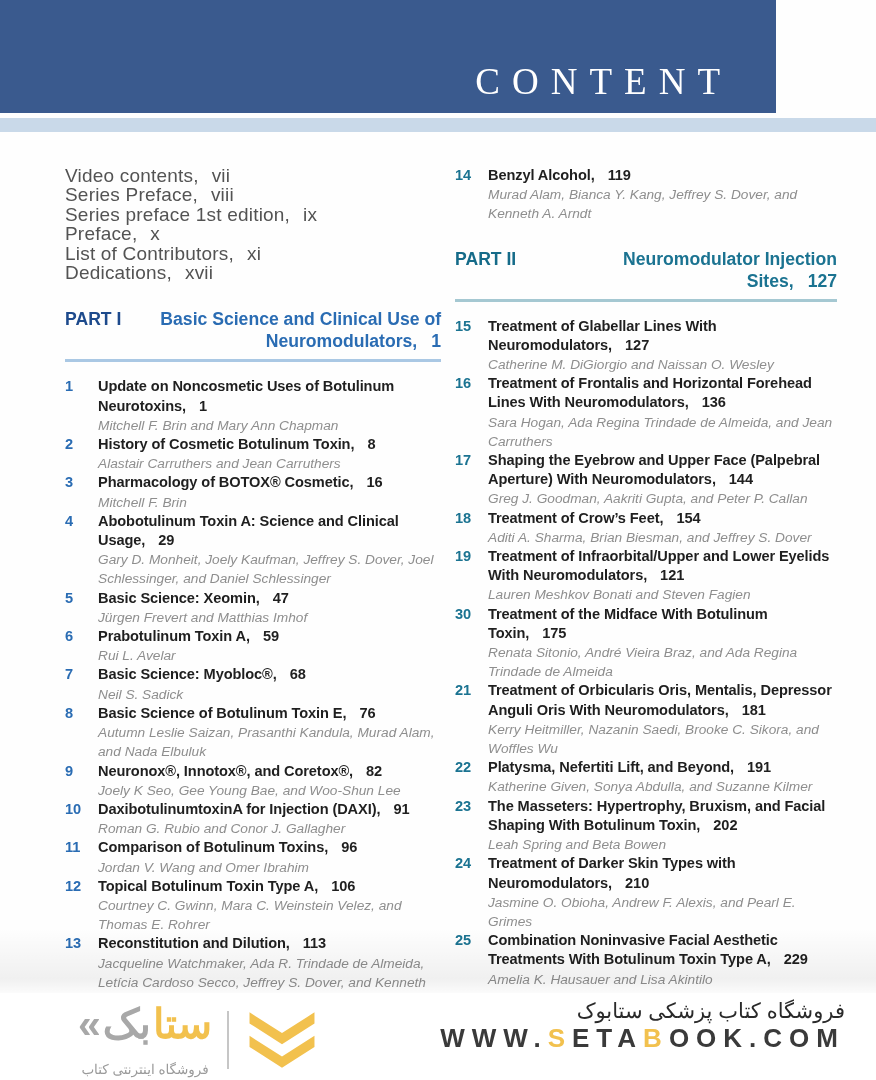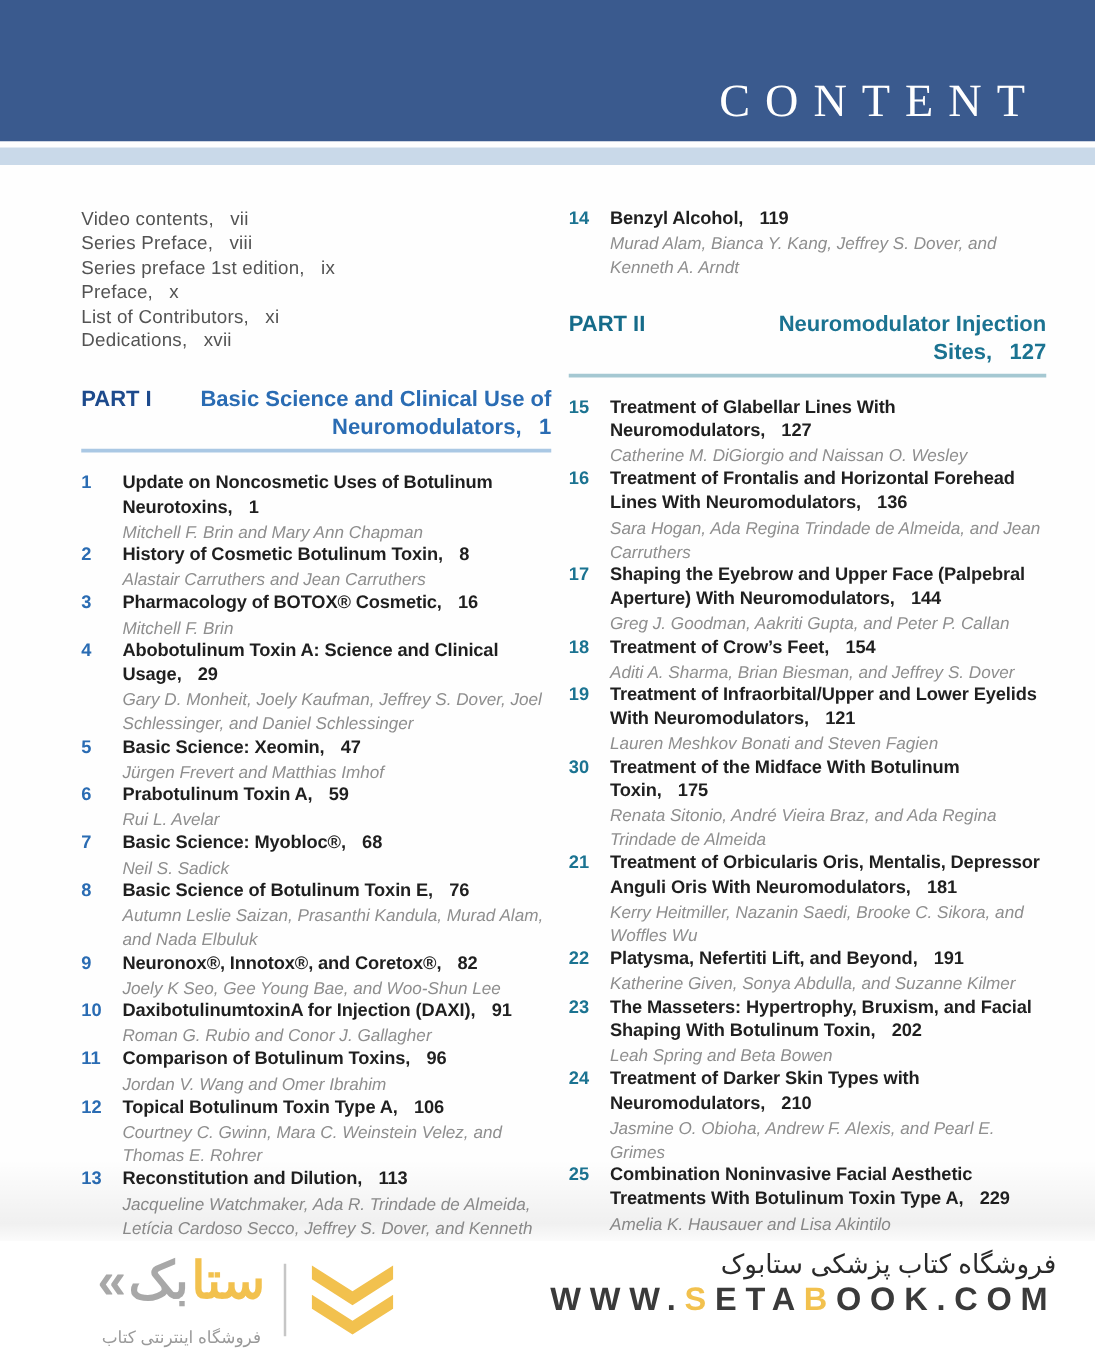--- a/index.html
+++ b/index.html
@@ -4,39 +4,39 @@
 <style>
   html,body{margin:0;padding:0;}
   body{
     width:876px;height:1080px;position:relative;overflow:hidden;
     background:#fefefe;
     font-family:"Liberation Sans", sans-serif;
     -webkit-font-smoothing:antialiased;
   }
   
   .header-band{
-    position:absolute;top:0;left:0;width:876px;height:113px;
+    position:absolute;top:0;left:0;width:776px;height:113px;
     background:var(--header-bg,#3a5a8e);
     display:flex;align-items:flex-end;justify-content:flex-end;
   }
   .header-title{
     color:#fff;font-family:"Liberation Serif", serif;
     font-size:37px;letter-spacing:12px;line-height:1;
     padding:0 44px 13px 0;font-weight:400;
   }
   .header-stripe{
     position:absolute;top:118px;left:0;width:876px;height:14px;
     background:var(--stripe,#c9d9e9);
   }
   
   .col{position:absolute;top:166px;}
   .col-left{left:65px;width:376px;}
   .col-right{left:455px;width:382px;}
   
-  .front-matter{font-size:15px;line-height:19.4px;color:#535353;letter-spacing:.2px;}
+  .front-matter{font-size:19px;line-height:19.4px;color:#535353;letter-spacing:.2px;}
   .fm-page{margin-left:13px;}
   
   .part-heading{
     display:grid;grid-template-columns:auto 1fr;column-gap:2px;
     font-weight:bold;font-size:17.6px;line-height:22px;
     padding-bottom:7px;margin-bottom:15px;text-align:right;
   }
   .part-heading.p1{margin-top:26px;border-bottom:3px solid var(--p1-underline,#aac8e4);}
   .part-heading.p2{margin-top:24px;border-bottom:3px solid var(--p2-underline,#a5c8d2);}
   .p1 .part-id{color:var(--p1-id,#1d4a8c);}

